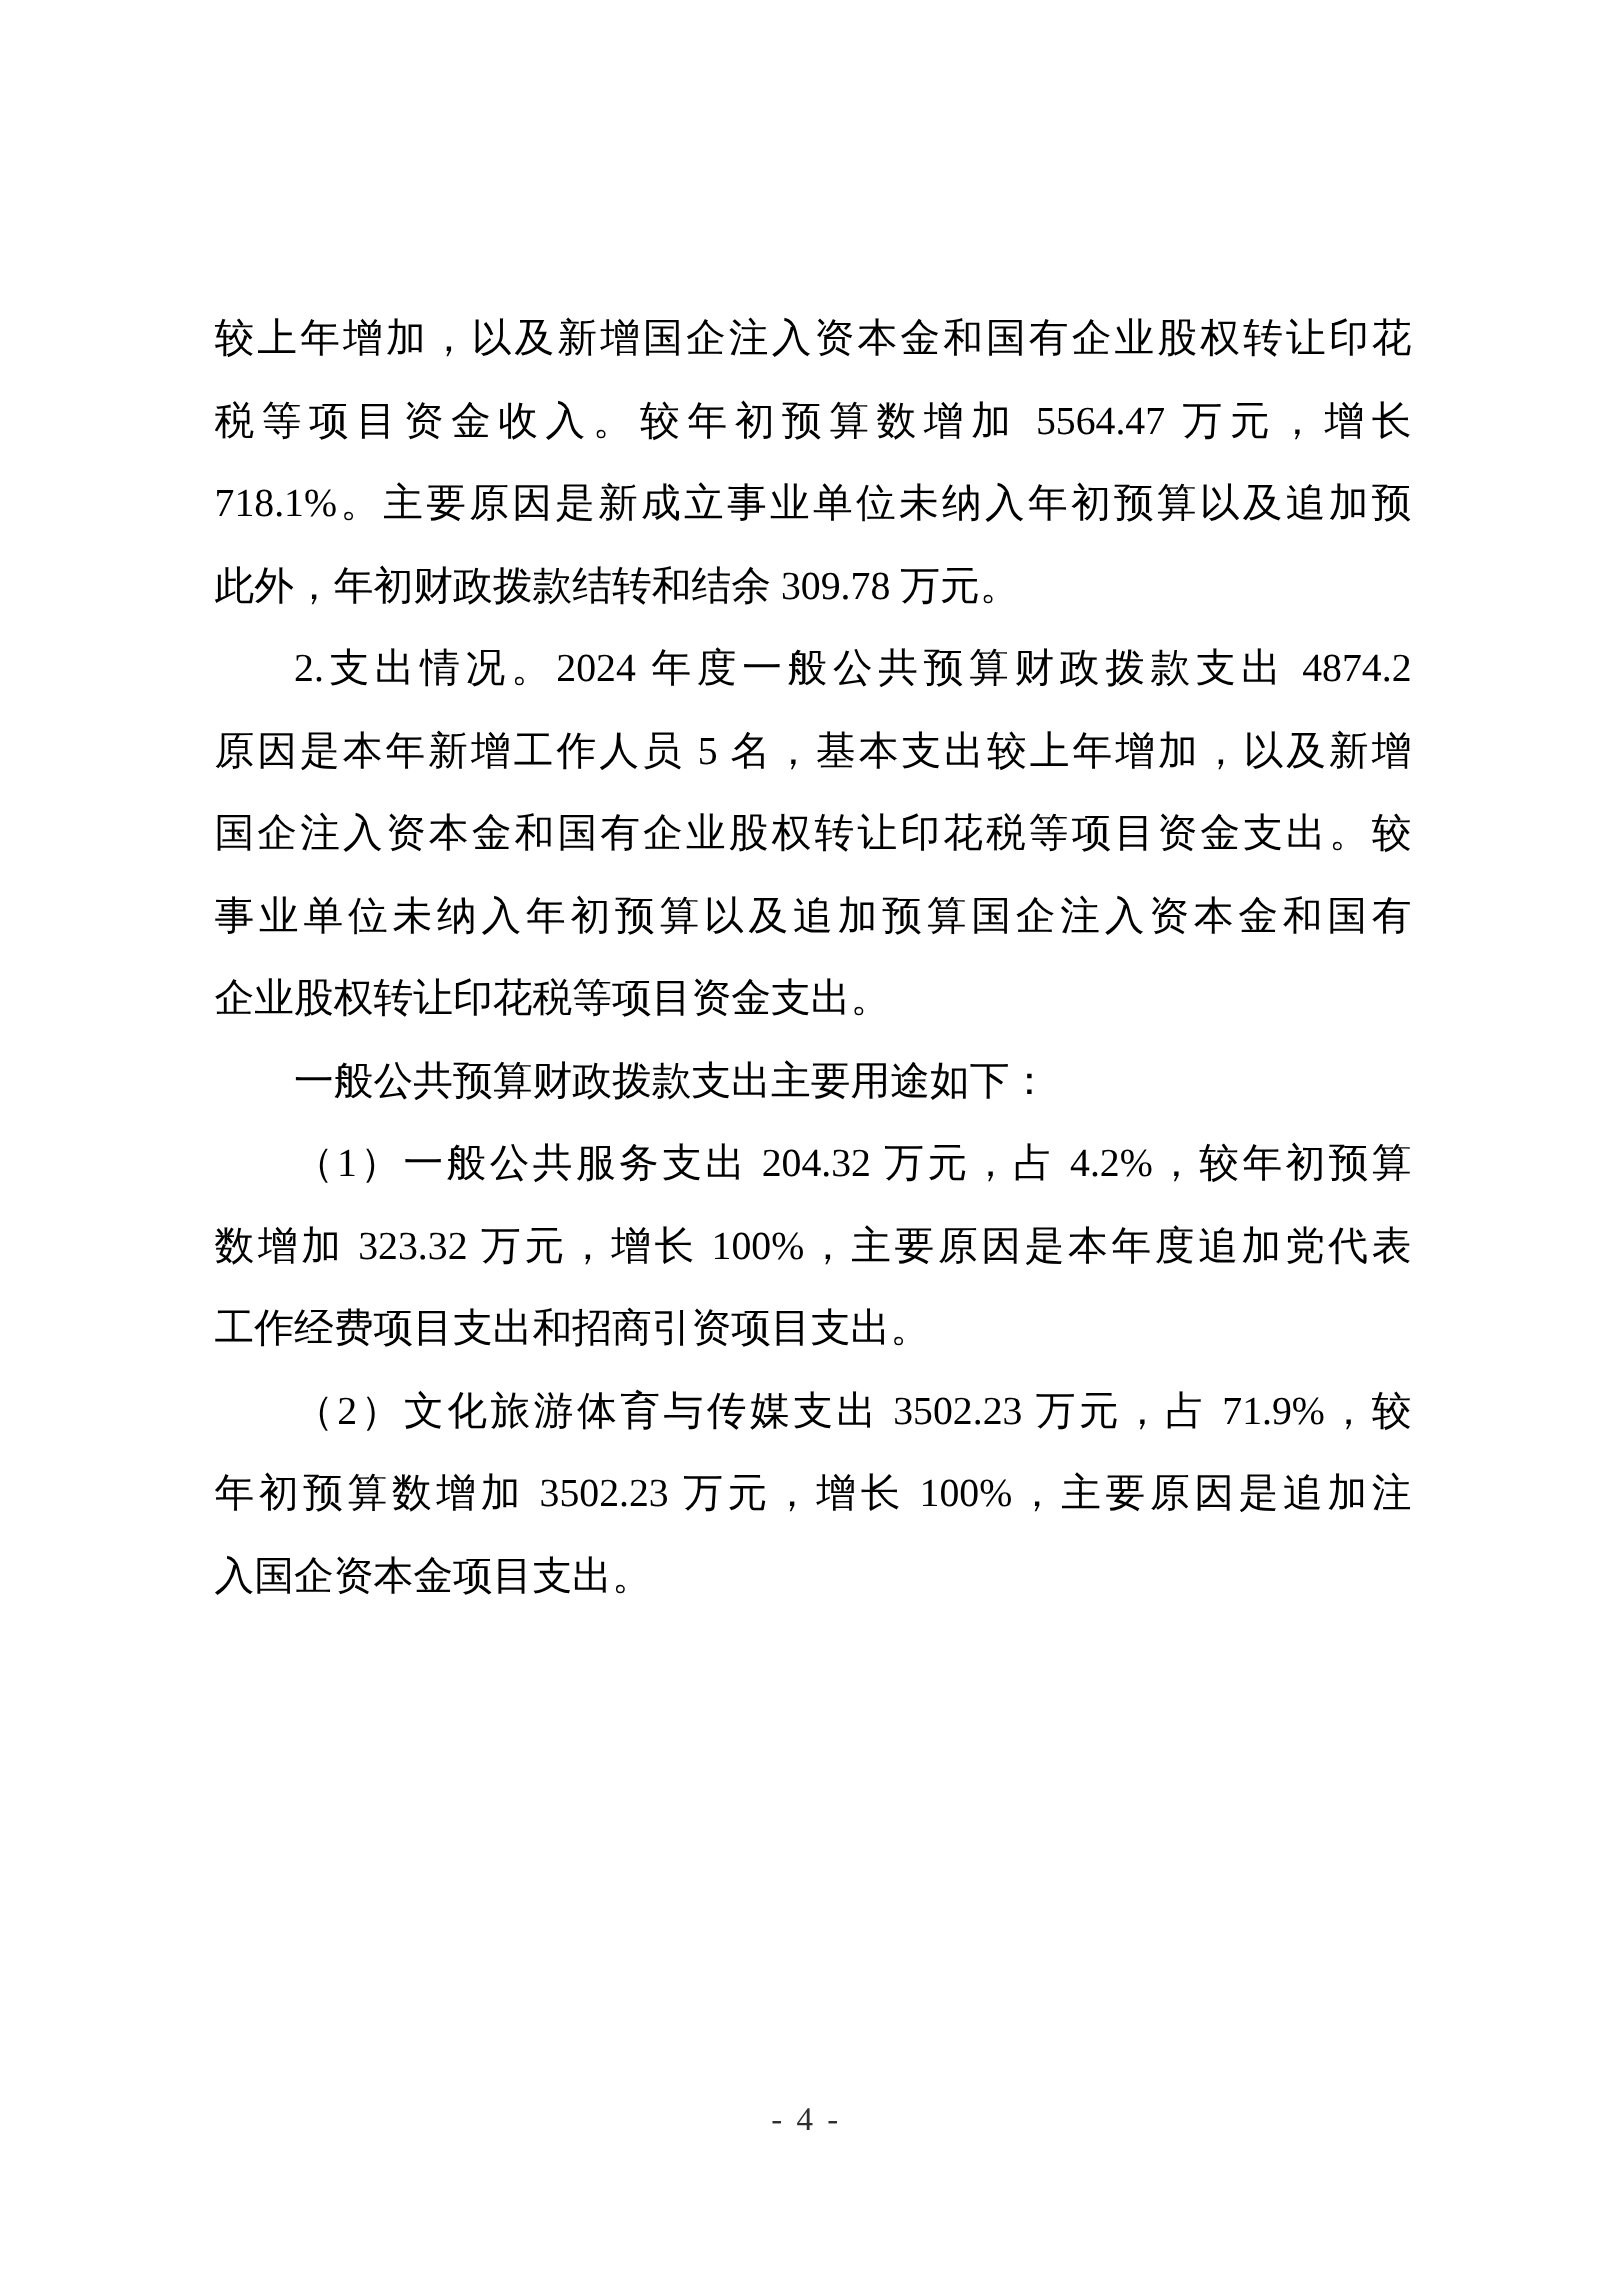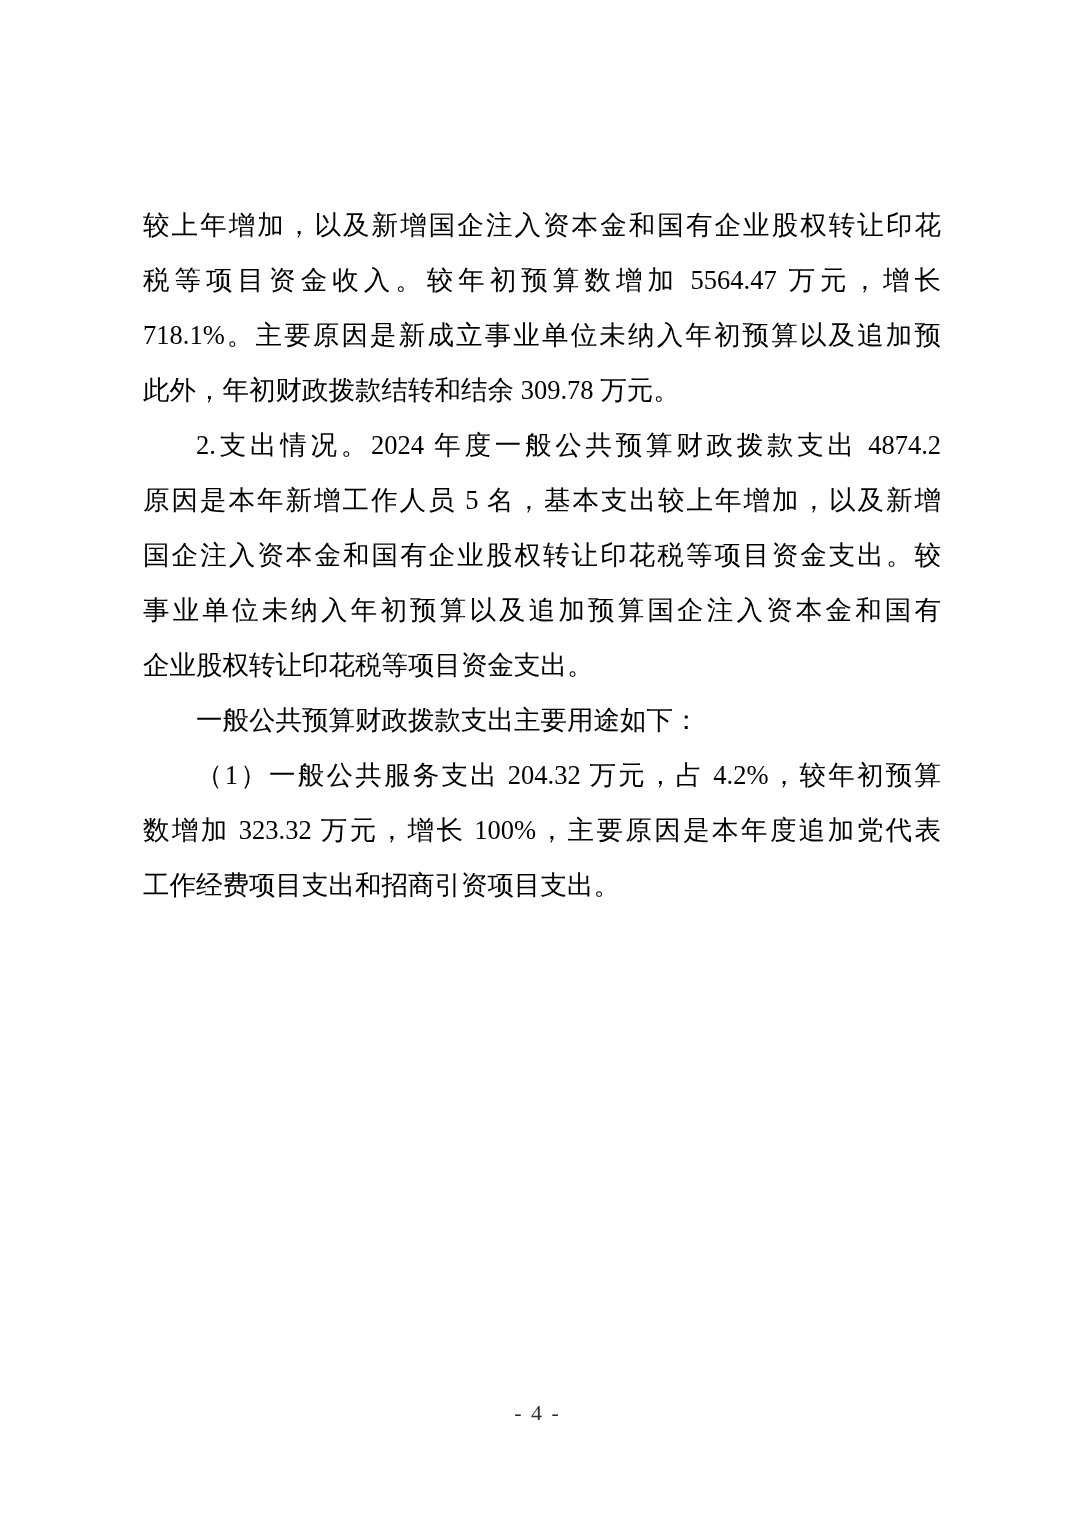--- a/index.html
+++ b/index.html
@@ -82,20 +82,25 @@
     <section class="paragraph">
       <div class="line last indent">一般公共预算财政拨款支出主要用途如下：</div>
     </section>
 
     <section class="paragraph">
       <div class="line indent">（1）一般公共服务支出 204.32 万元，占 4.2%，较年初预算</div>
       <div class="line">数增加 323.32 万元，增长 100%，主要原因是本年度追加党代表</div>
       <div class="line last">工作经费项目支出和招商引资项目支出。</div>
     </section>
 
+    <section class="paragraph">
+      <div class="line indent">（2）文化旅游体育与传媒支出 3502.23 万元，占 71.9%，较</div>
+      <div class="line">年初预算数增加 3502.23 万元，增长 100%，主要原因是追加注</div>
+      <div class="line last">入国企资本金项目支出。</div>
+    </section>
 
   </main>
 
   <footer class="footer">
     <span>- 4 -</span>
   </footer>
 
 </div>
 
 </body></html>

